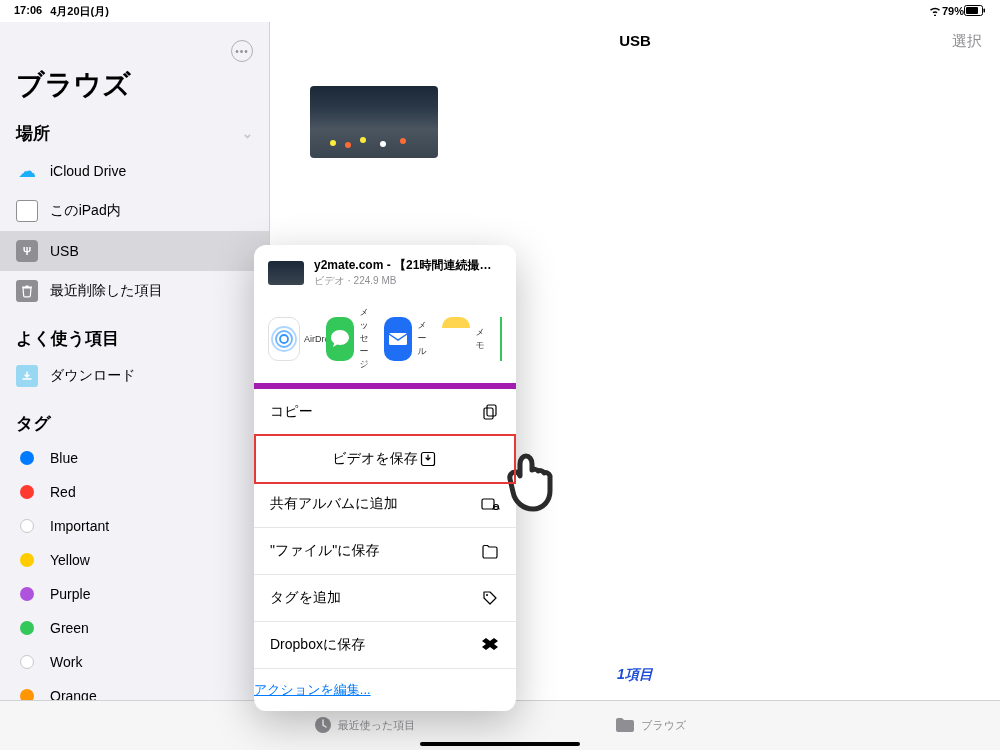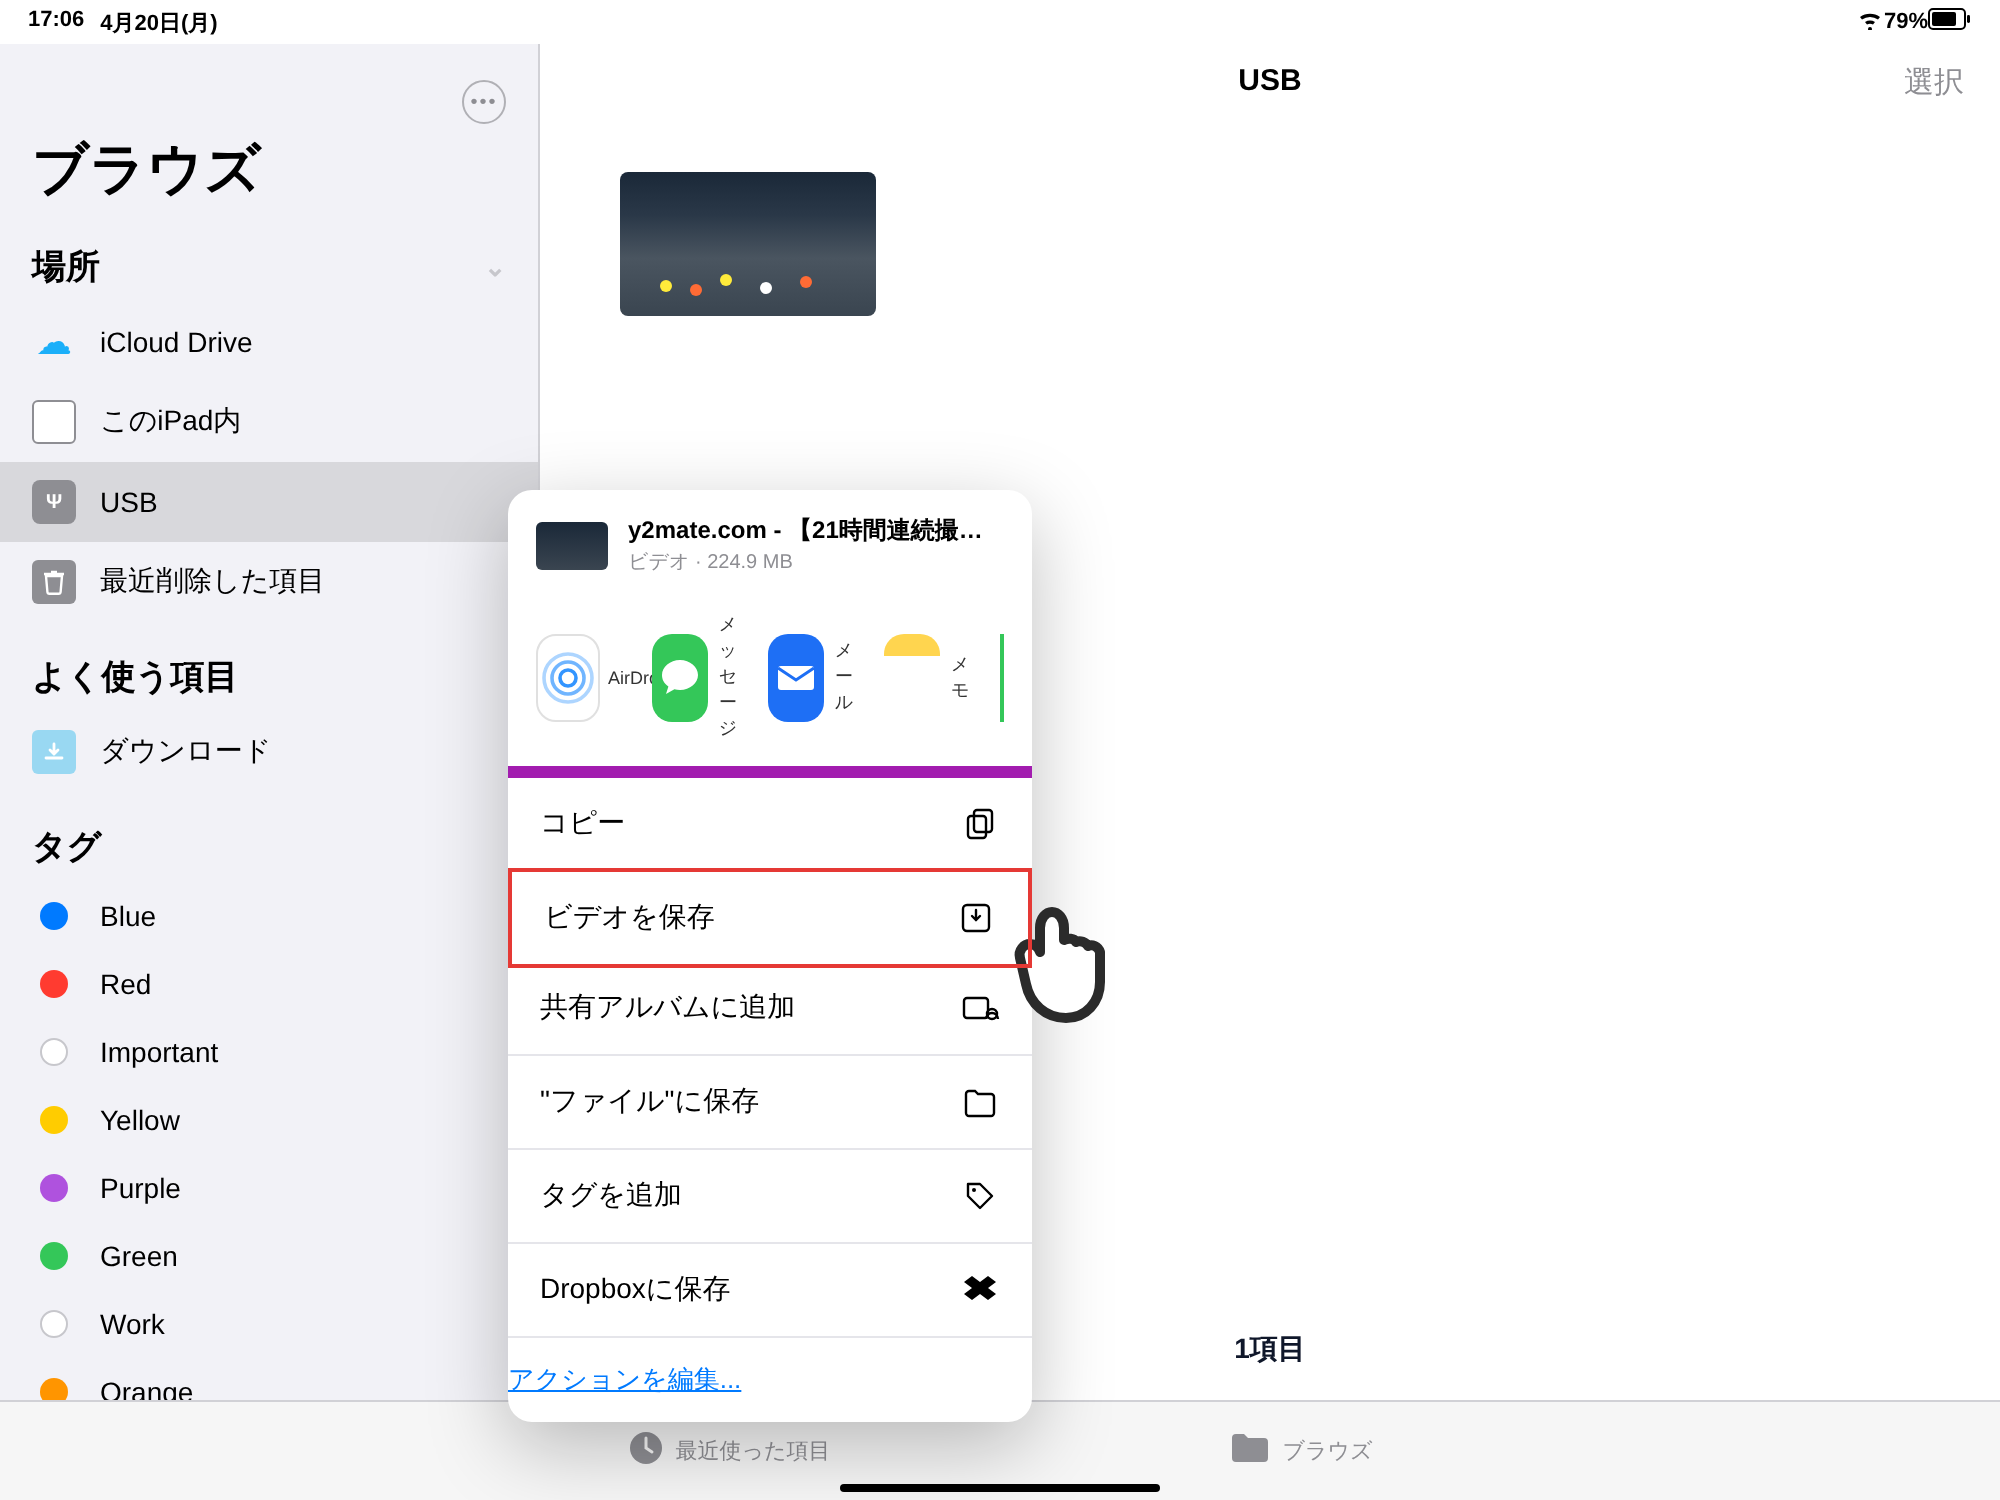--- a/index.html
+++ b/index.html
@@ -35,21 +35,21 @@
 .select-btn { position: absolute; right: 18px; top: 10px; font-size: 15px; color: #8e8e93; }
 .search-wrap { padding: 6px 14px 10px; }
 .search-box { background: #eeeeef; border-radius: 8px; padding: 7px 10px; display: flex; align-items: center; gap: 6px; color: #8e8e93; }
 .search-icon { font-size: 14px; }
 .search-input { border: none; background: transparent; font-size: 15px; outline: none; flex: 1; }
 
 .file-grid { padding: 30px 40px; }
 .file-thumb { width: 128px; height: 72px; background: linear-gradient(180deg, #1a2838 0%, #2a3848 30%, #4a5560 60%, #3a4550 100%); border-radius: 4px; position: relative; overflow: hidden; }
 .file-thumb::before { content:''; position:absolute; bottom:12px; left:20px; width:6px; height:6px; background:#ffeb3b; border-radius:50%; box-shadow: 15px 2px 0 #ff6b35, 30px -3px 0 #ffeb3b, 50px 1px 0 #fff, 70px -2px 0 #ff6b35; }
 
-.item-count { position: absolute; bottom: 16px; left: 50%; transform: translateX(-50%); font-size: 14px; font-weight: 600; color: #0f172a; }
+.item-count { position: absolute; bottom: 16px; left: 50%; transform: translateX(-50%); font-size: 14px; font-weight: 600; color: #1d4ed8; font-style: italic; }
 
 
 .tab-bar { position: absolute; bottom: 0; left: 0; right: 0; height: 50px; background: #f6f6f6; border-top: 1px solid #d1d1d6; display: flex; justify-content: center; gap: 200px; }
 .tab-item { display: flex; align-items: center; gap: 6px; color: #8e8e93; font-size: 11px; }
 .home-indicator { position: absolute; bottom: 4px; left: 50%; transform: translateX(-50%); width: 160px; height: 4px; background: #000; border-radius: 3px; }
 
 
 .share-sheet { position: absolute; left: 254px; top: 245px; width: 262px; background: #fff; border-radius: 12px; box-shadow: 0 12px 40px rgba(0,0,0,0.25); overflow: hidden; }
 .share-header { display: flex; align-items: center; gap: 10px; padding: 12px 14px 10px; }
 .share-thumb { width: 36px; height: 24px; background: linear-gradient(180deg,#1a2838,#3a4550); border-radius: 3px; flex-shrink: 0; }
@@ -62,21 +62,21 @@
 .app-label { font-size: 9px; color: #333; text-align: center; }
 .app-airdrop { background: #fff; border: 1px solid #e0e0e0; }
 .app-message { background: #34c759; }
 .app-mail { background: #1e6ff5; }
 .app-memo { background: linear-gradient(180deg, #ffd54f 0%, #ffd54f 25%, #fff 25%); }
 .app-partial { background: #34c759; width: 8px; border-radius: 0; }
 
 .action-list { border-top: 6px solid #a21caf; }
 .action-item { display: flex; justify-content: space-between; align-items: center; padding: 13px 16px; font-size: 14px; border-bottom: 1px solid #e5e5ea; }
 .action-item:last-of-type { border-bottom: none; }
-.action-item.highlighted { border: 2.5px solid #e53935; margin: -2.5px 0; position: relative; z-index: 2; }
+.action-item.highlighted { border: 2.5px solid #e53935; margin: -2.5px 0; position: relative; z-index: 2; justify-content: center; }
 .action-icon { width: 20px; height: 20px; display: flex; align-items: center; justify-content: center; font-size: 16px; }
 .edit-actions { padding: 12px 0; font-size: 13px; color: #007aff; border-top: 1px solid #e5e5ea; text-decoration: underline; }
 
 
 .pointer-hand { position: absolute; left: 498px; top: 436px; pointer-events: none; }
 </style>
 </head>
 <body>
 
 <div class="status-bar">

